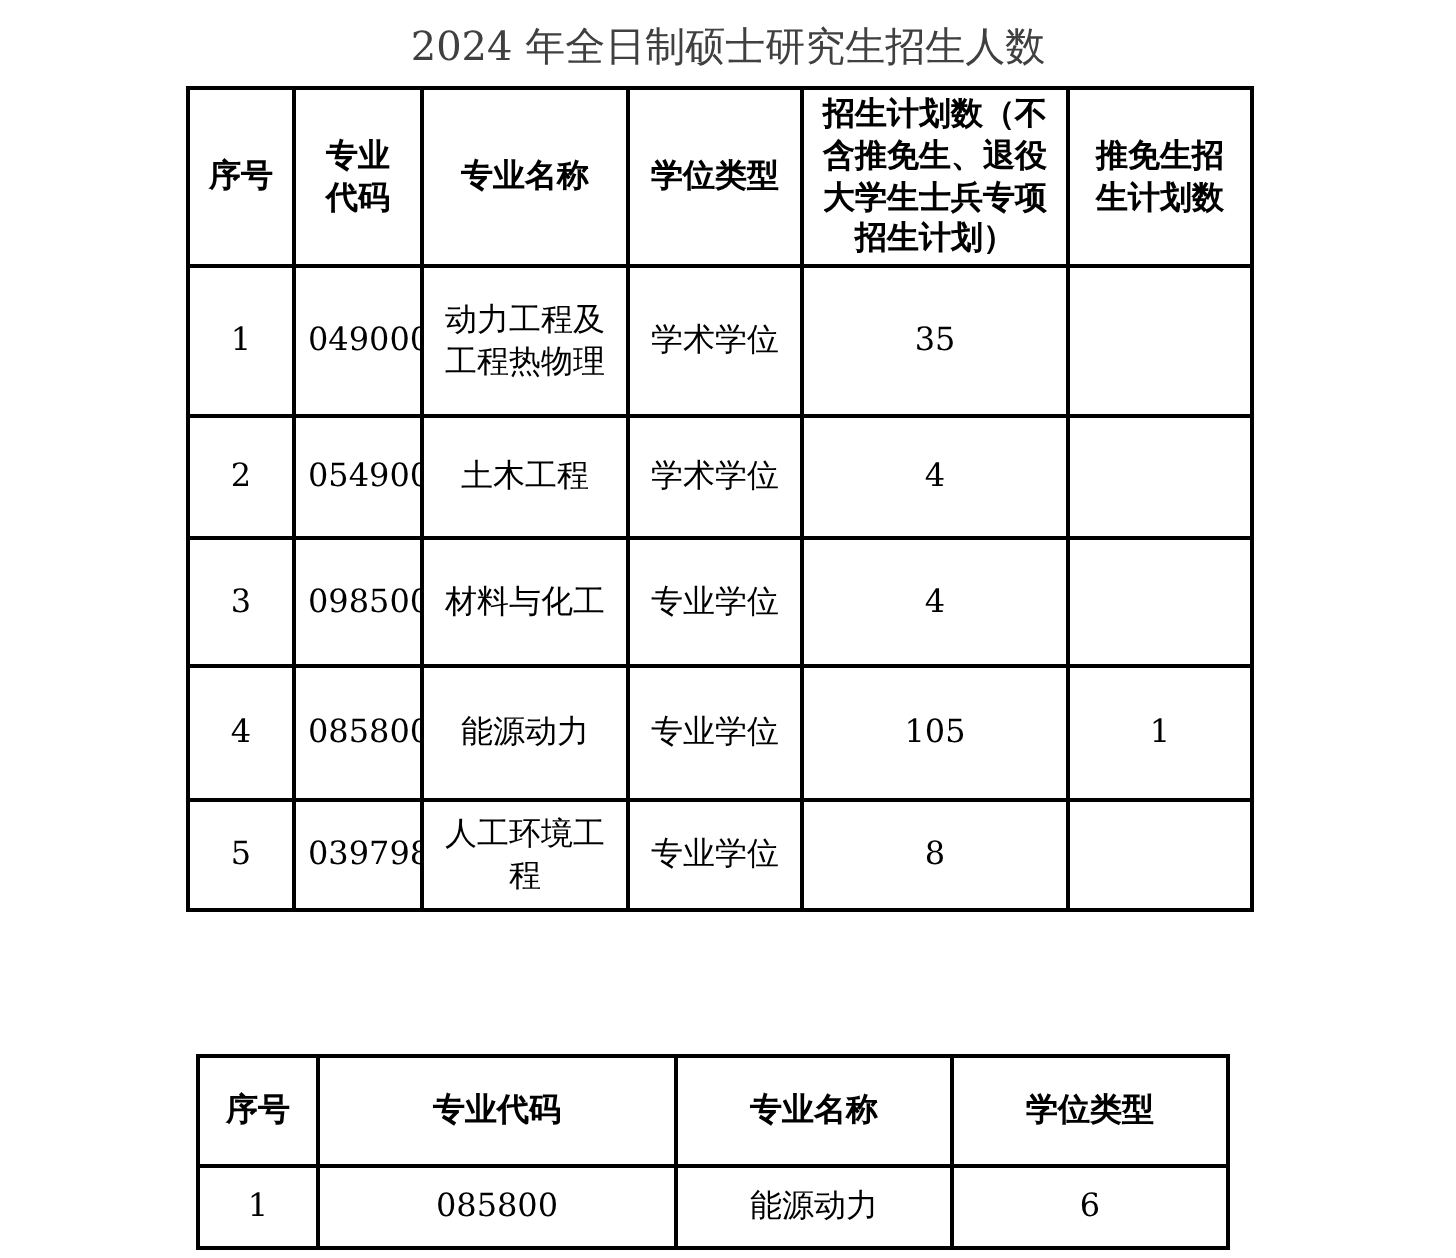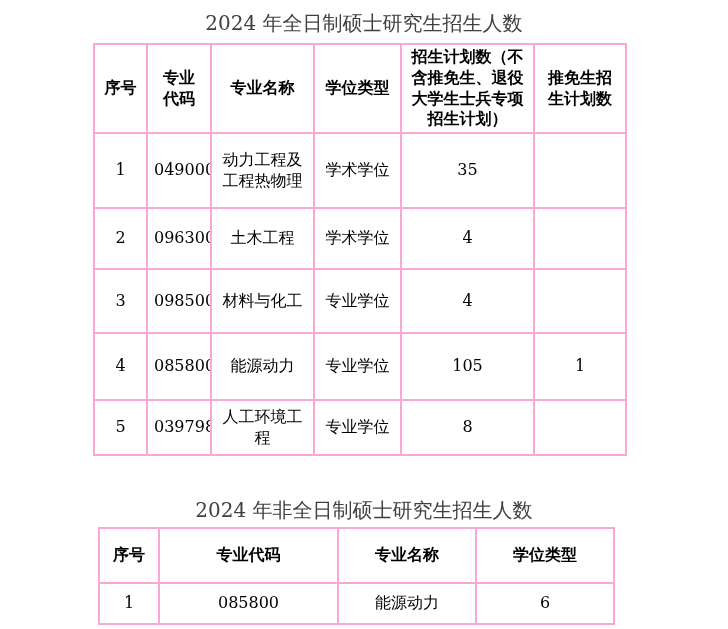--- a/index.html
+++ b/index.html
@@ -30,21 +30,21 @@
   .title-2 { top: 497px; }
   table.doc-table {
     position: absolute;
     border-collapse: collapse;
     table-layout: fixed;
     background: #ffffff;
   }
   table.tbl1 { left: 93px; top: 43px; width: 532px; }
   table.tbl2 { left: 98px; top: 527px; width: 515px; }
   .doc-table th, .doc-table td {
-    border: 2px solid #f9a8d4;
+    border: 2px solid #000000;
     text-align: center;
     vertical-align: middle;
     font-size: 16px;
     line-height: 1.3;
     padding: 2px 6px;
     white-space: pre-line;
     overflow: hidden;
     font-family: "DejaVu Serif", "Liberation Serif", serif;
   }
   .doc-table th { font-weight: bold; }
@@ -96,21 +96,21 @@
         <td>1</td>
         <td>049000</td>
         <td>动力工程及
 工程热物理</td>
         <td>学术学位</td>
         <td>35</td>
         <td></td>
       </tr>
       <tr class="row-1">
         <td>2</td>
-        <td>096300</td>
+        <td>054900</td>
         <td>土木工程</td>
         <td>学术学位</td>
         <td>4</td>
         <td></td>
       </tr>
       <tr class="row-2">
         <td>3</td>
         <td>098500</td>
         <td>材料与化工</td>
         <td>专业学位</td>
@@ -130,21 +130,20 @@
         <td>039798</td>
         <td>人工环境工
 程</td>
         <td>专业学位</td>
         <td>8</td>
         <td></td>
       </tr>
     </tbody>
   </table>
 
-  <div class="doc-title title-2">2024 年非全日制硕士研究生招生人数</div>
 
   <table class="doc-table tbl2">
     <colgroup>
       <col style="width:60px">
       <col style="width:179px">
       <col style="width:138px">
       <col style="width:138px">
     </colgroup>
     <thead>
       <tr class="hdr">

